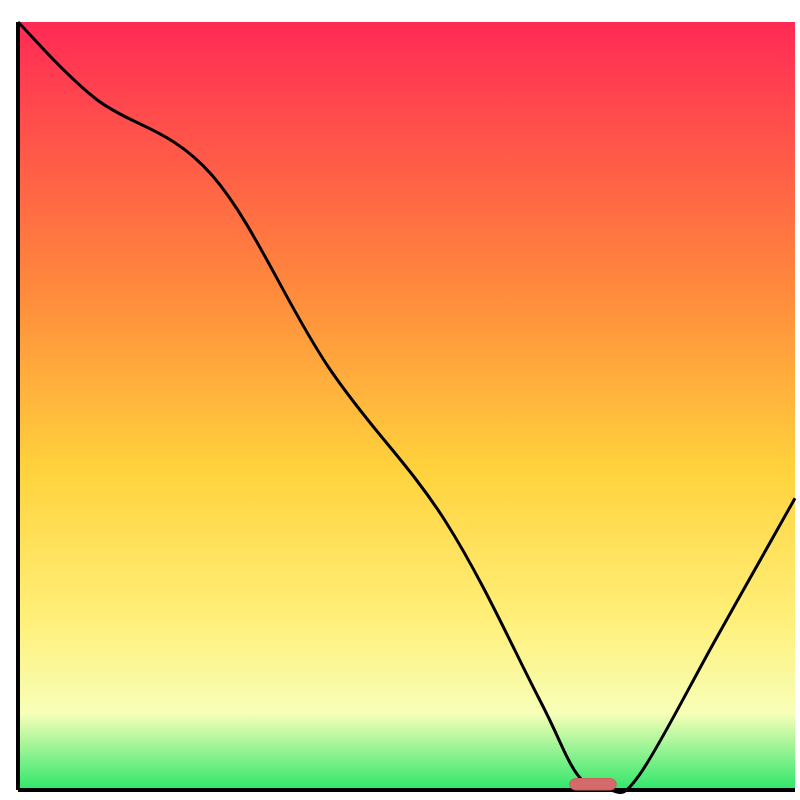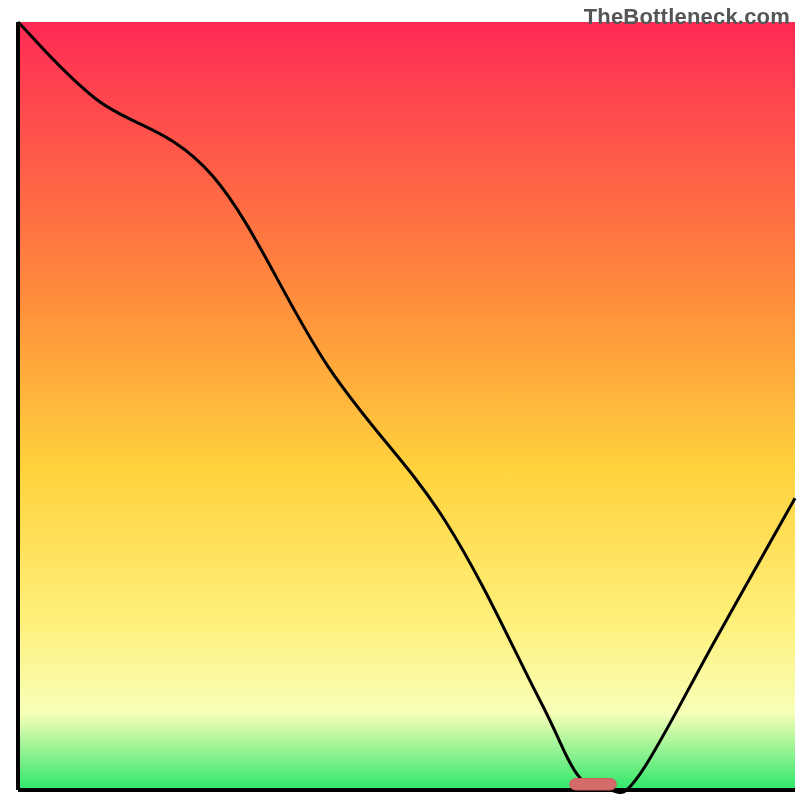--- a/index.html
+++ b/index.html
@@ -31,21 +31,20 @@
     top: 0;
     width: 800px;
     height: 800px;
     display: block;
   }
 </style>
 </head>
 <body>
 
 <div class="chart-container">
-  <div class="watermark">TheBottleneck.com</div>
 
   <svg class="plot" viewBox="0 0 800 800">
     <defs>
       <linearGradient id="bg-grad" x1="0" y1="0" x2="0" y2="1">
           <stop offset="0.0%" stop-color="#ff2a55"></stop>
           <stop offset="35.0%" stop-color="#ff8a3c"></stop>
           <stop offset="58.0%" stop-color="#ffd23c"></stop>
           <stop offset="78.0%" stop-color="#fff07a"></stop>
           <stop offset="90.0%" stop-color="#f7ffb8"></stop>
           <stop offset="100.0%" stop-color="#2ee66a"></stop>

